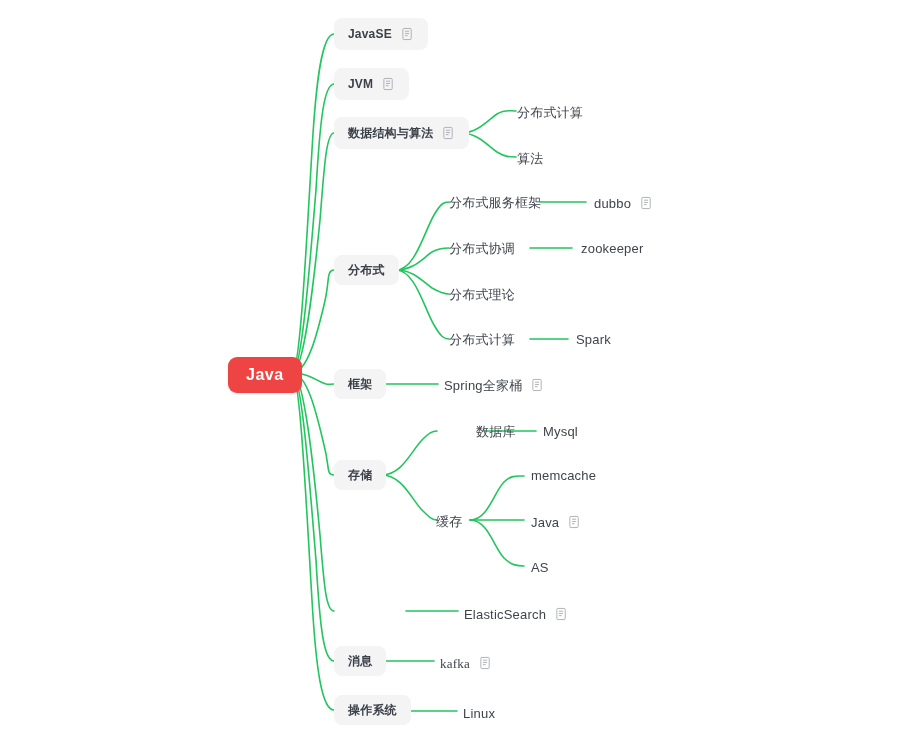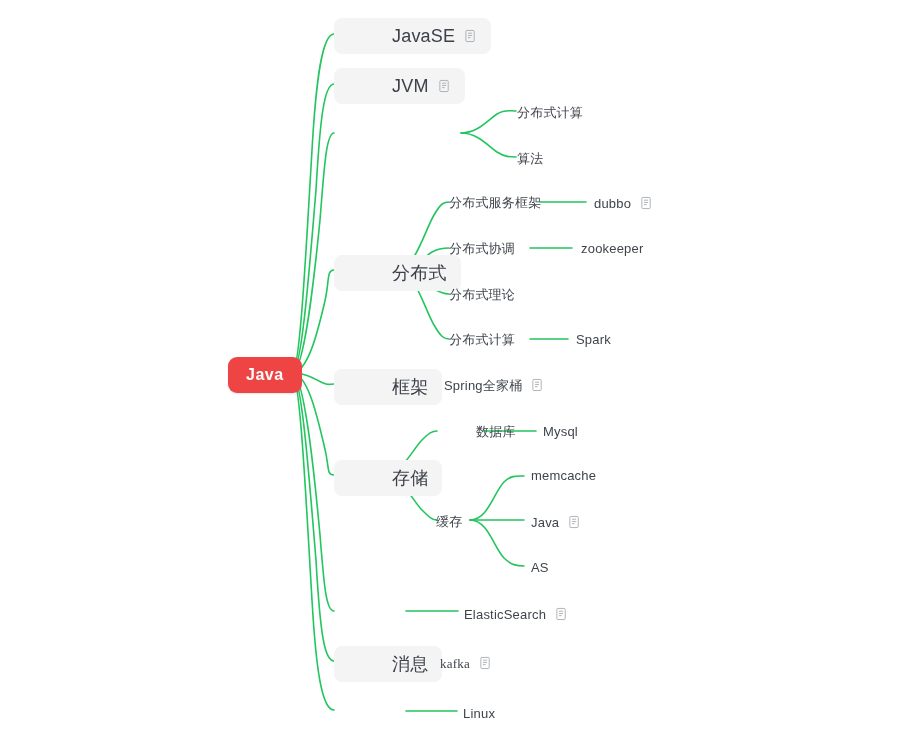--- a/index.html
+++ b/index.html
@@ -44,24 +44,23 @@
     font-weight:600;
     letter-spacing:0.5px;
   }
   
   .node.boxed{
     background:#f4f4f5;
     border-radius:8px;
     padding:9px 14px;
   }
   .node.boxed .label{
-    font-size:18px;
+    font-size:12px;
     color:#3c4149;
-    font-weight:400;
-    margin-left:44px;
+    font-weight:700;
   }
   
   .node.plain{
     background:transparent;
     padding:2px 0;
   }
   .node.plain .label{
     font-size:13px;
     color:#3f444c;
     font-weight:400;
@@ -141,20 +140,31 @@
     <span class="note-icon">
       <svg viewBox="0 0 14 14" width="13" height="14">
           <rect x="2" y="1" width="9" height="12" rx="1.2" fill="none" stroke="#9aa0a6" stroke-width="1"></rect>
           <line x1="4.3" y1="4" x2="8.7" y2="4" stroke="#9aa0a6" stroke-width="1"></line>
           <line x1="4.3" y1="6.4" x2="8.7" y2="6.4" stroke="#9aa0a6" stroke-width="1"></line>
           <line x1="4.3" y1="8.8" x2="7.2" y2="8.8" stroke="#9aa0a6" stroke-width="1"></line>
         </svg>
     </span>
   </div>
 
+  <div class="node boxed" style="left:334px;top:117px;">
+    <span class="label">数据结构与算法</span>
+    <span class="note-icon">
+      <svg viewBox="0 0 14 14" width="13" height="14">
+          <rect x="2" y="1" width="9" height="12" rx="1.2" fill="none" stroke="#9aa0a6" stroke-width="1"></rect>
+          <line x1="4.3" y1="4" x2="8.7" y2="4" stroke="#9aa0a6" stroke-width="1"></line>
+          <line x1="4.3" y1="6.4" x2="8.7" y2="6.4" stroke="#9aa0a6" stroke-width="1"></line>
+          <line x1="4.3" y1="8.8" x2="7.2" y2="8.8" stroke="#9aa0a6" stroke-width="1"></line>
+        </svg>
+    </span>
+  </div>
 
   <div class="node plain" style="left:517px;top:104px;">
     <span class="label">分布式计算</span>
   </div>
 
   <div class="node plain" style="left:517px;top:150px;">
     <span class="label">算法</span>
   </div>
 
   <div class="node boxed" style="left:334px;top:255px;">
@@ -271,17 +281,20 @@
     <span class="note-icon">
       <svg viewBox="0 0 14 14" width="13" height="14">
           <rect x="2" y="1" width="9" height="12" rx="1.2" fill="none" stroke="#9aa0a6" stroke-width="1"></rect>
           <line x1="4.3" y1="4" x2="8.7" y2="4" stroke="#9aa0a6" stroke-width="1"></line>
           <line x1="4.3" y1="6.4" x2="8.7" y2="6.4" stroke="#9aa0a6" stroke-width="1"></line>
           <line x1="4.3" y1="8.8" x2="7.2" y2="8.8" stroke="#9aa0a6" stroke-width="1"></line>
         </svg>
     </span>
   </div>
 
+  <div class="node boxed" style="left:334px;top:695px;">
+    <span class="label">操作系统</span>
+  </div>
 
   <div class="node plain" style="left:463px;top:705px;">
     <span class="label">Linux</span>
   </div>
 </div>
 
 </body></html>

